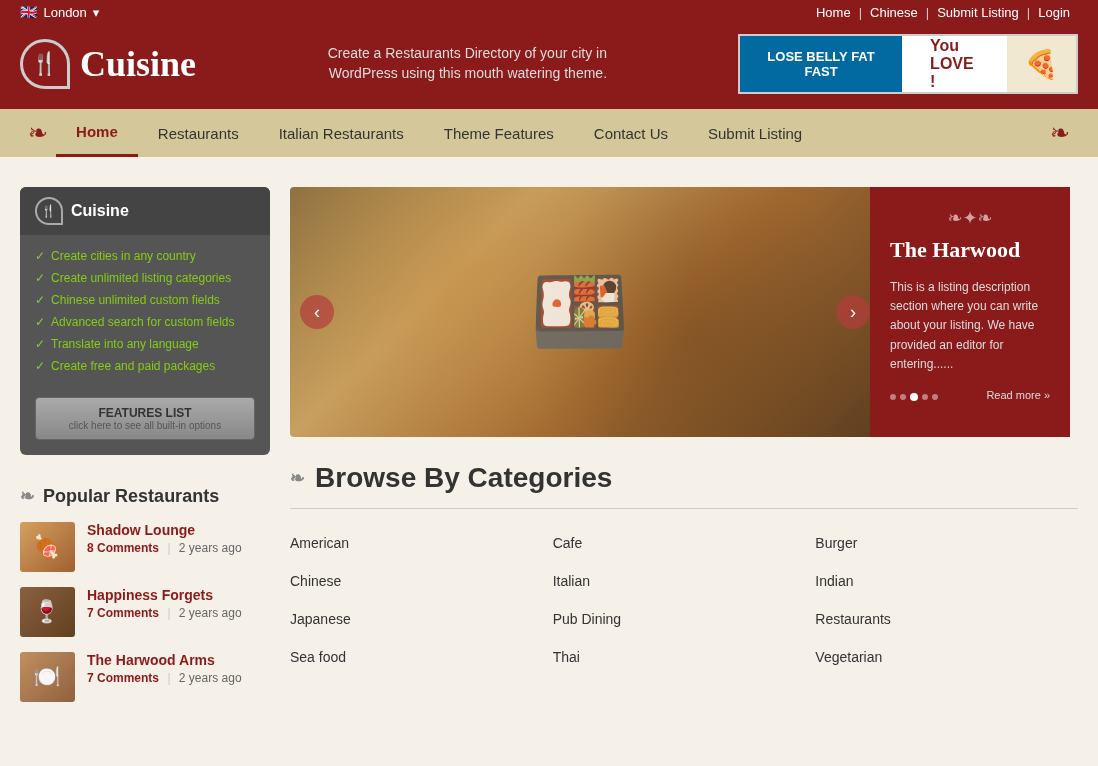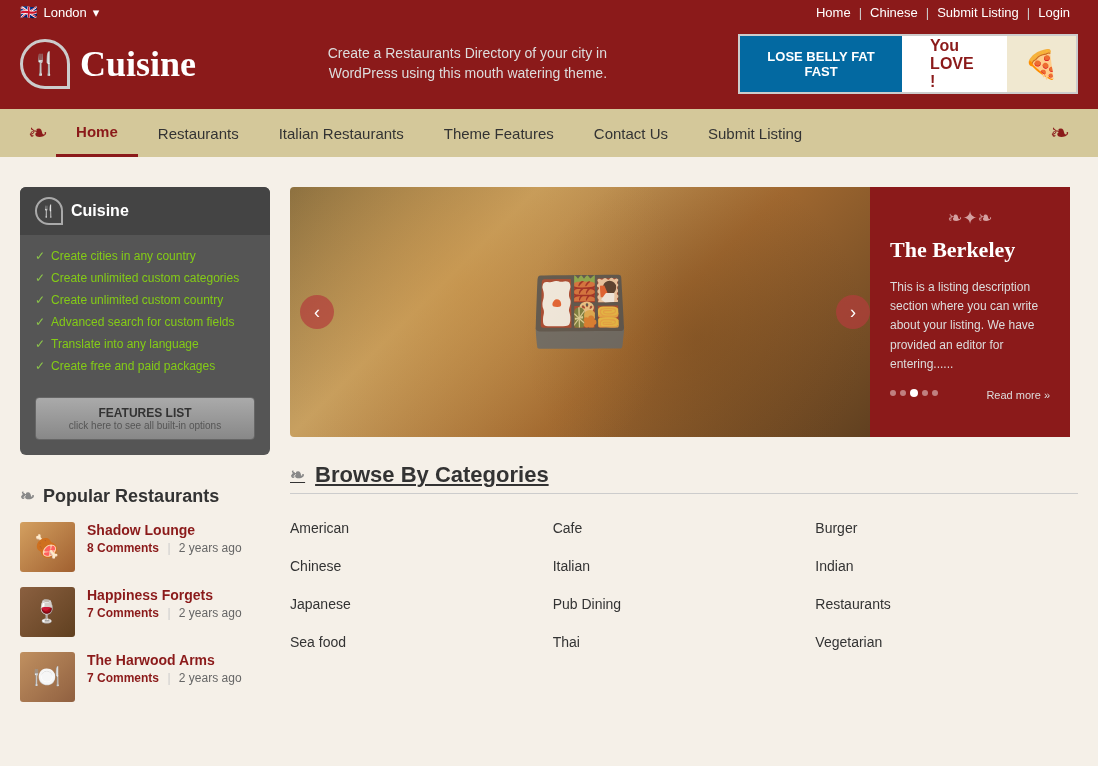--- a/index.html
+++ b/index.html
@@ -314,21 +314,21 @@
       font-family: Georgia, serif;
     }
     .slider-info p {
       font-size: 12px;
       color: #ddd;
       line-height: 1.6;
     }
     .slider-info-footer {
       margin-top: 15px;
       display: flex;
-      align-items: flex-start;
+      align-items: flex-end;
       justify-content: space-between;
     }
     .slider-dots {
       display: flex;
       gap: 4px;
       align-items: center;
     }
     .dot {
       width: 6px;
       height: 6px;
@@ -338,27 +338,26 @@
     .dot.active { background: #fff; width: 8px; height: 8px; }
     .read-more {
       color: #ddd;
       font-size: 11px;
       cursor: pointer;
     }
 
     
     .browse-section { }
     .browse-section h2 {
-      font-size: 22px;
+      font-size: 28px;
       color: #333;
-      margin-bottom: 5px;
+      margin-bottom: 14px;
       display: flex;
       align-items: center;
       gap: 10px;
-      text-decoration: underline;
     }
     .browse-section h2::before {
       content: "❧";
       color: #888;
       font-size: 18px;
     }
     .browse-divider {
       border: none;
       border-top: 1px solid #ccc;
       margin-bottom: 20px;
@@ -429,22 +428,22 @@
 <div class="main-content">
 
   <div class="sidebar">
     <div class="sidebar-features">
       <div class="sidebar-features-header">
         <div class="sidebar-logo-icon">🍴</div>
         <h3>Cuisine</h3>
       </div>
       <ul class="sidebar-features-list">
         <li>Create cities in any country</li>
-        <li>Create unlimited custom categories</li>
-        <li>Create unlimited custom country</li>
+        <li>Create unlimited listing categories</li>
+        <li>Chinese unlimited custom fields</li>
         <li>Advanced search for custom fields</li>
         <li>Translate into any language</li>
         <li>Create free and paid packages</li>
       </ul>
       <div class="features-btn">
         <span class="features-btn-text">FEATURES LIST</span>
         <span class="features-btn-sub">click here to see all built-in options</span>
       </div>
     </div>
 
@@ -493,21 +492,21 @@
 
     <div class="slider">
       <div class="slider-image">
         <div class="slider-food-overlay"></div>
         <span class="slider-food-emoji">🍱</span>
       </div>
       <button class="slider-btn slider-btn-left">‹</button>
       <button class="slider-btn slider-btn-right">›</button>
       <div class="slider-info">
         <div class="slider-info-deco">❧✦❧</div>
-        <h3>The Berkeley</h3>
+        <h3>The Harwood</h3>
         <p>This is a listing description section where you can write about your listing. We have provided an editor for entering......</p>
         <div class="slider-info-footer">
           <div class="slider-dots">
             <div class="dot"></div>
             <div class="dot"></div>
             <div class="dot active"></div>
             <div class="dot"></div>
             <div class="dot"></div>
           </div>
           <span class="read-more">Read more »</span>

